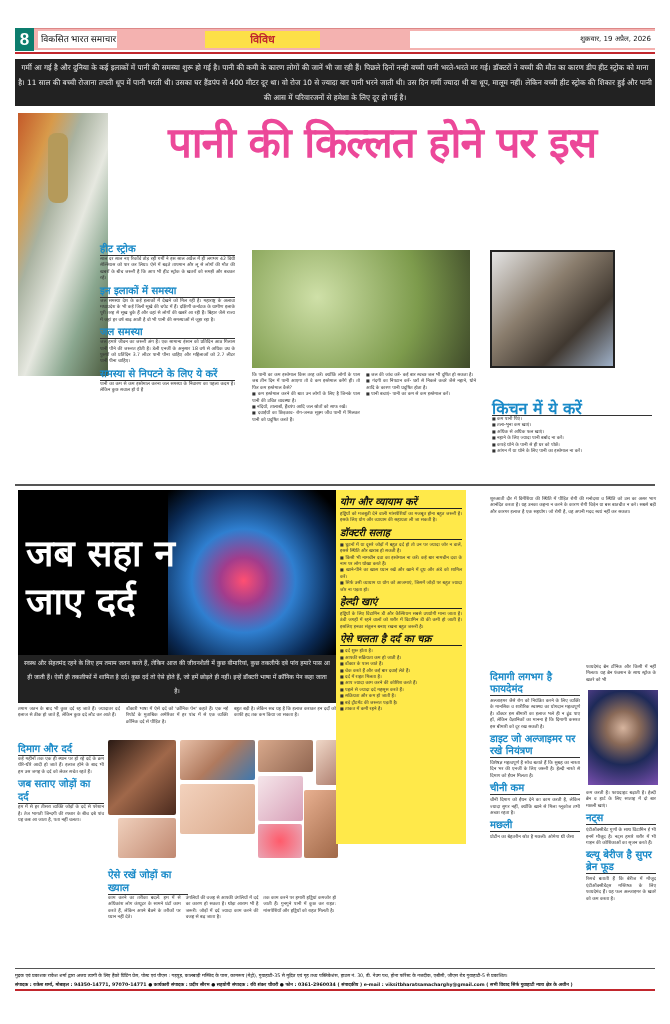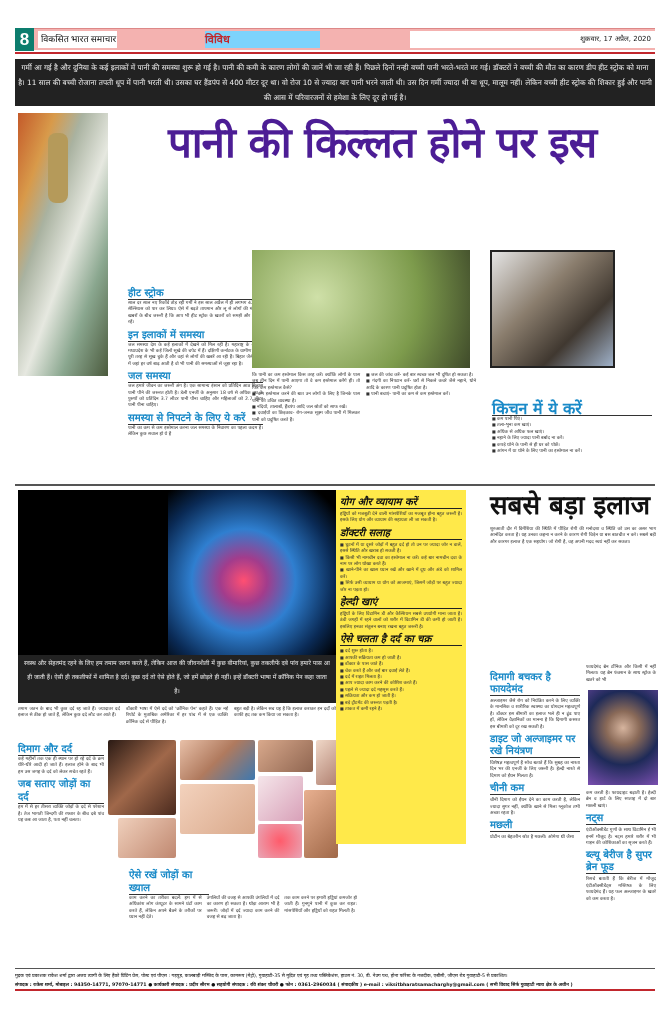--- a/index.html
+++ b/index.html
@@ -1,27 +1,27 @@
 <!DOCTYPE html>
 <html><head>
 <meta charset="utf-8">
 <style>
 *{box-sizing:border-box;margin:0;padding:0}
 body{width:670px;height:1024px;background:#fff;font-family:"DejaVu Sans",sans-serif;position:relative;overflow:hidden;color:#111}
 .abs{position:absolute}
 .masthead{left:15px;top:28px;width:640px;height:22px;background:#f4b2b0;border-top:1px solid #d88;}
 .pgnum{left:15px;top:28px;width:19px;height:23px;background:#0d7d6e;color:#fff;font-weight:bold;font-size:17px;text-align:center;line-height:23px;font-family:"Liberation Sans",sans-serif}
 .paper{left:38px;top:31px;width:79px;height:17px;background:#fff;font-size:9px;line-height:17px;padding-left:3px;font-family:"Liberation Serif",serif}
-.section{left:205px;top:31px;width:115px;height:17px;background:#7dd3fc;color:#c1272d;font-weight:bold;font-size:11px;line-height:17px}
+.section{left:205px;top:31px;width:115px;height:17px;background:#fde047;color:#c1272d;font-weight:bold;font-size:11px;text-align:center;line-height:17px}
 .date{left:410px;top:31px;width:245px;height:17px;background:#fff;font-size:7px;text-align:right;line-height:17px;padding-right:4px}
 .redrule{left:15px;top:52px;width:640px;height:2px;background:#c1272d}
 .intro{left:15px;top:59px;width:640px;height:47px;background:#222;color:#f1f1f1;font-size:7.3px;line-height:15px;text-align:center;padding:1px 3px;overflow:hidden}
 .tapimg{left:18px;top:113px;width:90px;height:263px;background:linear-gradient(110deg,#c45a2a 0%,#d89a4a 20%,#a9b2a0 35%,#e6e8e0 55%,#8aa78f 75%,#4b5a3d 100%)}
 .tapimg::before{content:"";position:absolute;left:30px;top:20px;width:20px;height:70px;background:#b59a5a;border-radius:8px}
-.headline1{left:112px;top:118px;width:540px;font-size:42px;font-weight:bold;line-height:50px;color:#4c1d95;text-align:center;letter-spacing:-1px}
+.headline1{left:112px;top:118px;width:540px;font-size:42px;font-weight:bold;line-height:50px;color:#ec4899;text-align:center;letter-spacing:-1px}
 .col{font-size:4.6px;line-height:6.4px;color:#333;text-align:justify}
 .subhd{color:#1a8ac8;font-size:10px;font-weight:bold;border-bottom:1px solid #333;line-height:13px;margin-top:2px}
 .photo1{left:252px;top:250px;width:218px;height:118px;background:radial-gradient(circle at 30% 40%,#cfe0a8,#7d9b4c 60%,#3f4a2a)}
 .photo2{left:490px;top:250px;width:125px;height:118px;border:2px solid #222;background:linear-gradient(135deg,#e4e4e4,#8a7d6d 40%,#403830 70%,#9fb1c9)}
 .banner{left:18px;top:490px;width:440px;height:165px;background:#000;overflow:hidden}
 .spine{position:absolute;left:230px;top:0;width:210px;height:165px;background:radial-gradient(circle at 45% 55%,#ff4f72 0%,#a23c8c 18%,#2f7fd0 40%,#0a2a55 70%,#000 90%)}
 .bnhd{position:absolute;left:8px;top:40px;color:#fff;font-size:37px;font-weight:bold;line-height:48px}
 .bncap{left:18px;top:655px;width:440px;height:48px;background:#222;color:#eee;font-size:7.3px;line-height:16px;text-align:center;padding:1px 6px}
 .yellow{background:#ffe94a}
 .sidebar{left:336px;top:490px;width:130px;height:354px}
@@ -37,31 +37,31 @@
 .footer{left:15px;top:968px;width:640px;font-size:4.7px;line-height:9px;border-top:1px solid #555;padding-top:2px}
 .footrule{left:15px;top:992px;width:640px;height:2px;background:#c1272d}
 </style>
 </head>
 <body>
 
 <div class="abs masthead"></div>
 <div class="abs pgnum">8</div>
 <div class="abs paper">विकसित भारत समाचार</div>
 <div class="abs section">विविध</div>
-<div class="abs date">शुक्रवार, 17 अप्रैल, 2020</div>
+<div class="abs date">शुक्रवार, 19 अप्रैल, 2026</div>
 <div class="abs redrule"></div>
 
 <div class="abs intro">गर्मी आ गई है और दुनिया के कई इलाकों में पानी की समस्या शुरू हो गई है। पानी की कमी के कारण लोगों की जानें भी जा रही हैं। पिछले दिनों नन्ही बच्ची पानी भरते-भरते मर गई। डॉक्टरों ने बच्ची की मौत का कारण डीप हीट स्ट्रोक को माना है। 11 साल की बच्ची रोजाना तपती धूप में पानी भरती थी। उसका घर हैंडपंप से 400 मीटर दूर था। वो रोज 10 से ज्यादा बार पानी भरने जाती थी। उस दिन गर्मी ज्यादा थी या धूप, मालूम नहीं। लेकिन बच्ची हीट स्ट्रोक की शिकार हुई और पानी की आस में परिवारजनों से हमेशा के लिए दूर हो गई है।</div>
 
 <div class="abs tapimg"></div>
 <div class="abs headline1">
   <div>पानी की किल्लत होने पर इस</div>
 </div>
 
-<div class="abs" style="left:128px;top:240px;width:135px;margin-top:44px;">
+<div class="abs" style="left:100px;top:240px;width:135px;">
   <div class="subhd">हीट स्ट्रोक</div>
   <div class="col">साल दर साल नए रिकॉर्ड तोड़ रही गर्मी ने इस साल अप्रैल में ही लगभग 42 डिग्री सेल्सियस को पार कर लिया। ऐसे में बढ़ते तापमान और लू से लोगों की मौत की खबरों के बीच जरूरी है कि आप भी हीट स्ट्रोक के खतरों को समझें और बचकर रहें।</div>
   <div class="subhd">इन इलाकों में समस्या</div>
   <div class="col">जल समस्या देश के कई इलाकों में देखने को मिल रही है। महाराष्ट्र के अलावा मध्यप्रदेश के भी कई जिलों सूखे की चपेट में हैं। दक्षिणी कर्नाटक के ग्रामीण इलाके पूरी तरह से सूख चुके हैं और वहां से लोगों की खबरें आ रही हैं। बिहार जैसे राज्य में जहां हर वर्ष बाढ़ आती है वो भी पानी की समस्याओं से जूझ रहा है।</div>
   <div class="subhd">जल समस्या</div>
   <div class="col">जल हमारे जीवन का जरूरी अंग है। एक सामान्य इंसान को प्रतिदिन आठ गिलास पानी पीने की जरूरत होती है। डेली एनर्जी के अनुसार 18 वर्ष से अधिक उम्र के पुरुषों को प्रतिदिन 3.7 लीटर पानी पीना चाहिए और महिलाओं को 2.7 लीटर पानी पीना चाहिए।</div>
   <div class="subhd">समस्या से निपटने के लिए ये करें</div>
   <div class="col">पानी का कम से कम इस्तेमाल करना जल समस्या के निवारण का पहला कदम है। लेकिन कुछ सवाल हो ये है</div>
 </div>
 
@@ -87,20 +87,22 @@
   <div class="col bullet">नहाने के लिए ज्यादा पानी बर्बाद ना करें।</div>
   <div class="col bullet">कपड़े धोने के पानी से ही घर को पोछें।</div>
   <div class="col bullet">आंगन में या धोने के लिए पानी का इस्तेमाल ना करें।</div>
 </div>
 
 <div class="abs" style="left:15px;top:484px;width:640px;height:2px;background:#555"></div>
 
 <div class="abs banner" style="width:318px">
   <div class="spine" style="left:150px;width:168px"></div>
   <div class="bnhd">
+    <div>जब सहा न</div>
+    <div>जाए दर्द</div>
   </div>
 </div>
 <div class="abs bncap" style="width:318px;font-size:6px;line-height:14px">स्वस्थ और सेहतमंद रहने के लिए हम तमाम जतन करते हैं, लेकिन आज की जीवनशैली में कुछ बीमारियां, कुछ तकलीफें दबे पांव हमारे पास आ ही जाती हैं। ऐसी ही तकलीफों में शामिल है दर्द। कुछ दर्द तो ऐसे होते हैं, जो हमें छोड़ते ही नहीं। इन्हें डॉक्टरी भाषा में क्रॉनिक पेन कहा जाता है।</div>
 
 <div class="abs" style="left:18px;top:706px;width:318px;display:flex;gap:6px">
   <div class="col" style="flex:1">तमाम जतन के बाद भी कुछ दर्द रह जाते हैं। ज्यादातर दर्द इलाज से ठीक हो जाते हैं, लेकिन कुछ दर्द लौट कर आते हैं।</div>
   <div class="col" style="flex:1">डॉक्टरी भाषा में ऐसे दर्द को 'क्रॉनिक पेन' कहते हैं। एक नई रिपोर्ट के मुताबिक अमेरिका में हर पांच में से एक व्यक्ति क्रॉनिक दर्द से पीड़ित है।</div>
   <div class="col" style="flex:1">बहुत बड़ी है। लेकिन सच यह है कि इलाज कराकर इन दर्दों को काफी हद तक कम किया जा सकता है।</div>
 </div>
 
@@ -116,21 +118,21 @@
   <div class="cimg" style="left:72px;top:0;width:75px;height:40px;background:linear-gradient(135deg,#e8c0a8,#b07a5e,#3d78b0)"></div>
   <div class="cimg" style="left:150px;top:0;width:55px;height:32px;background:linear-gradient(135deg,#d9a98c,#8f6550)"></div>
   <div class="cimg" style="left:208px;top:0;width:22px;height:45px;background:linear-gradient(135deg,#f0d8c8,#b08070)"></div>
   <div class="cimg" style="left:72px;top:44px;width:75px;height:50px;background:linear-gradient(135deg,#f3d2bd,#d9a88a)"></div>
   <div class="cimg" style="left:150px;top:36px;width:45px;height:45px;background:linear-gradient(135deg,#f5e6ea,#d8a0b8)"></div>
   <div class="cimg" style="left:196px;top:50px;width:34px;height:68px;background:linear-gradient(135deg,#e8b090,#a06848)"></div>
   <div class="cimg" style="left:10px;top:78px;width:58px;height:40px;background:linear-gradient(135deg,#f0d0bc,#c08870)"></div>
   <div class="cimg" style="left:150px;top:84px;width:44px;height:34px;background:radial-gradient(circle,#ff5b6b,#e8a6b5)"></div>
 </div>
 
-<div class="abs" style="left:108px;top:866px;width:228px;margin-left:21px;">
+<div class="abs" style="left:108px;top:866px;width:228px;">
   <div class="subhd" style="width:80px">ऐसे रखें जोड़ों का ख्याल</div>
   <div style="display:flex;gap:5px">
     <div class="col" style="flex:1">काम करने का तरीका बदलें: हम में से अधिकांश लोग कंप्यूटर के सामने घंटों काम करते हैं, लेकिन अपने बैठने के तरीकों पर ध्यान नहीं देते।</div>
     <div class="col" style="flex:1">उंगलियों की वजह से आपकी उंगलियों में दर्द का कारण हो सकता है। थोड़ा आराम भी है जरूरी: जोड़ों में दर्द ज्यादा काम करने की वजह से बढ़ जाता है।</div>
     <div class="col" style="flex:1">तक काम करने पर हमारी हड्डियां कमजोर हो जाती हैं। गुनगुने पानी में कुछ कर राहत: मांसपेशियों और हड्डियों को राहत मिलती है।</div>
   </div>
 </div>
 
 <div class="abs sidebar yellow" style="padding:3px 4px">
   <div class="sbhd">योग और व्यायाम करें</div>
@@ -150,27 +152,26 @@
   <div class="col bullet">दर्द में राहत मिलता है।</div>
   <div class="col bullet">आप ज्यादा काम करने की कोशिश करते हैं।</div>
   <div class="col bullet">पहले से ज्यादा दर्द महसूस करते हैं।</div>
   <div class="col bullet">सक्रियता और कम हो जाती है।</div>
   <div class="col bullet">बड़े ट्रीटमेंट की जरूरत पड़ती है।</div>
   <div class="col bullet">ताकत में कमी रहने है।</div>
 </div>
 
 <div class="abs rt" style="padding-left:18px">
   <div class="rthd">
-    <div>सबसे बड़ा इलाज</div>
   </div>
   <div class="col" style="margin-top:6px">शुरुआती दौर में डिमेंशिया की स्थिति में पीड़ित रोगी की मनोदशा व स्थिति को उस का असर भाग आनंदित करता है। यह उनका कहना न करने के कारण रोगी चिड़ेन या बस बातचीत न करे। सबसे बड़ी और कारगर इलाज है एक सहयोग। जो रोगी है, वह अपनी मदद स्वयं नहीं कर सकता।</div>
 </div>
 
 <div class="abs" style="left:490px;top:668px;width:90px;">
-  <div class="bluehd">दिमागी बचकर है फायदेमंद</div>
+  <div class="bluehd">दिमागी लगभग है फायदेमंद</div>
   <div class="col">अल्जाइमर जैसे रोग को नियंत्रित करने के लिए व्यक्ति के मानसिक व शारीरिक स्वास्थ्य का योगदान महत्वपूर्ण है। डॉक्टर इस बीमारी का इलाज भले ही न ढूंढ पाए हों, लेकिन वैज्ञानिकों का मानना है कि दिमागी कसरत इस बीमारी को दूर रख सकती है।</div>
   <div class="bluehd">डाइट जो अल्जाइमर पर रखे नियंत्रण</div>
   <div class="col">विशेषज्ञ महत्वपूर्ण है सोच बताते हैं कि सुबह का नाश्ता दिन भर की एनर्जी के लिए जरूरी है। हेल्दी नाश्ते से दिमाग को ईंधन मिलता है।</div>
   <div class="bluehd">चीनी कम</div>
   <div class="col">चीनी दिमाग को ईंधन देने का काम करती है, लेकिन ज्यादा सुगर नहीं, क्योंकि खाने से मिला ग्लूकोज तभी अच्छा रहता है।</div>
   <div class="bluehd">मछली</div>
   <div class="col">प्रोटीन का बेहतरीन स्रोत है मछली। ओमेगा थ्री जैसा</div>
 </div>
 
 <div class="abs" style="left:586px;top:664px;width:70px;">

